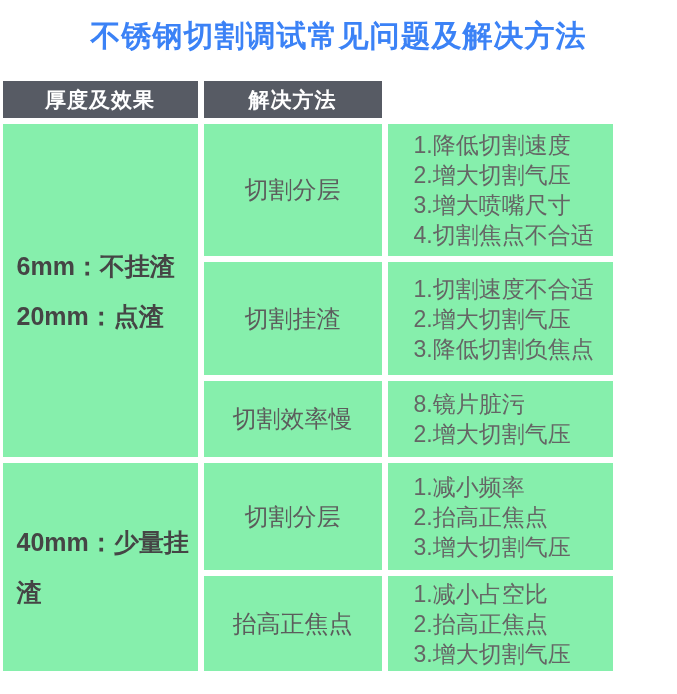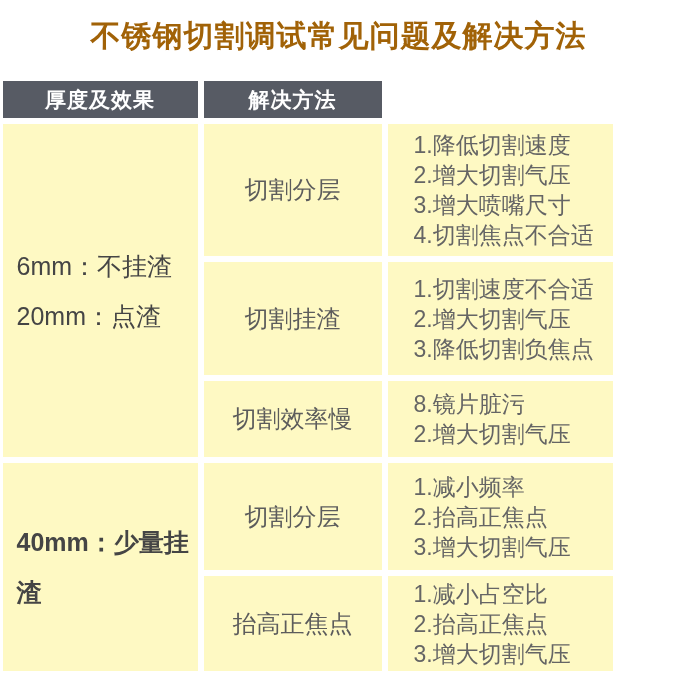--- a/index.html
+++ b/index.html
@@ -7,54 +7,54 @@
     width: 677px; height: 694px;
     background: #ffffff;
     font-family: "Liberation Sans", "DejaVu Sans", sans-serif;
     overflow: hidden;
   }
   .page { width: 677px; height: 694px; padding-top: 16px; }
   .title {
     text-align: center;
     font-size: 30px;
     font-weight: 700;
-    color: #a16207;
+    color: #3b82f6;
     letter-spacing: 1px;
     margin-bottom: 24px;
   }
   .table {
     width: 672px;
     margin: 0 auto;
     display: grid;
     grid-template-columns: 195px 178px 225px;
     grid-template-rows: 37px 132px 113px 76px 107px 95px;
     gap: 6px;
   }
   .cell {
-    background: #fef9c3;
+    background: #86efac;
     display: flex;
     align-items: center;
   }
   .header {
     background: #575b64;
     color: #ffffff;
     font-weight: 700;
     font-size: 21px;
     justify-content: center;
     letter-spacing: 1px;
   }
   .thickness {
     grid-column: 1;
     font-size: 25px;
     color: #454545;
     padding-left: 14px;
     white-space: pre-line;
     line-height: 50px;
   }
-  .span3 { grid-row: span 3; }
+  .span3 { grid-row: span 3; font-weight: bold; }
   .span2 { grid-row: span 2; font-weight: bold; }
   .problem {
     grid-column: 2;
     font-size: 24px;
     color: #5c5c5c;
     justify-content: center;
   }
   .solution {
     grid-column: 3;
     font-size: 23px;

